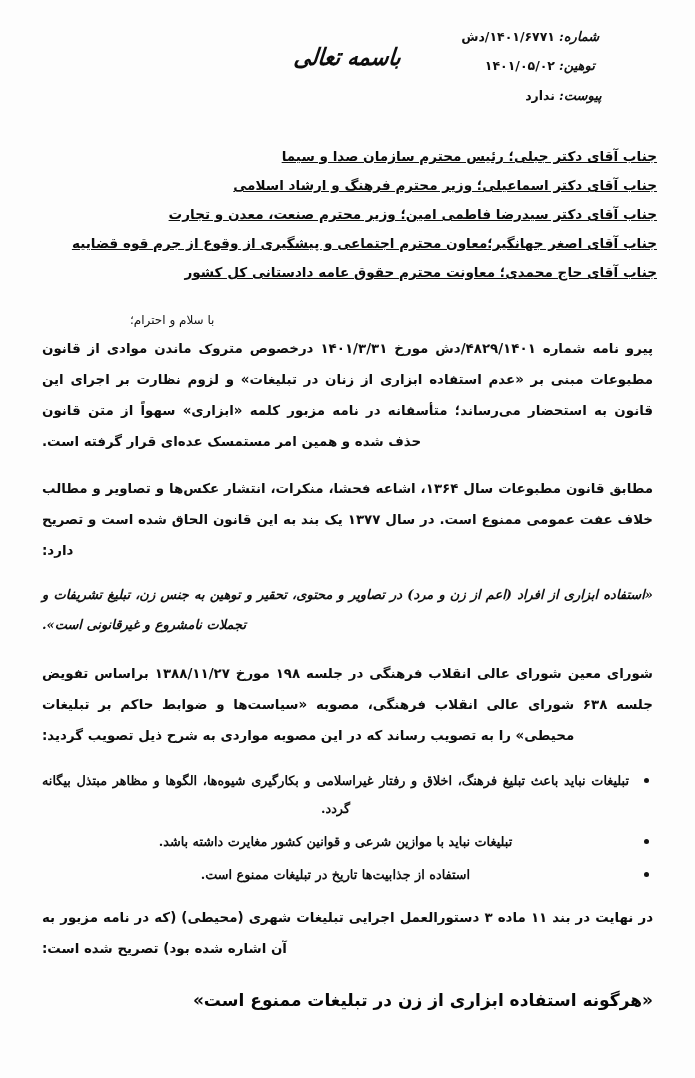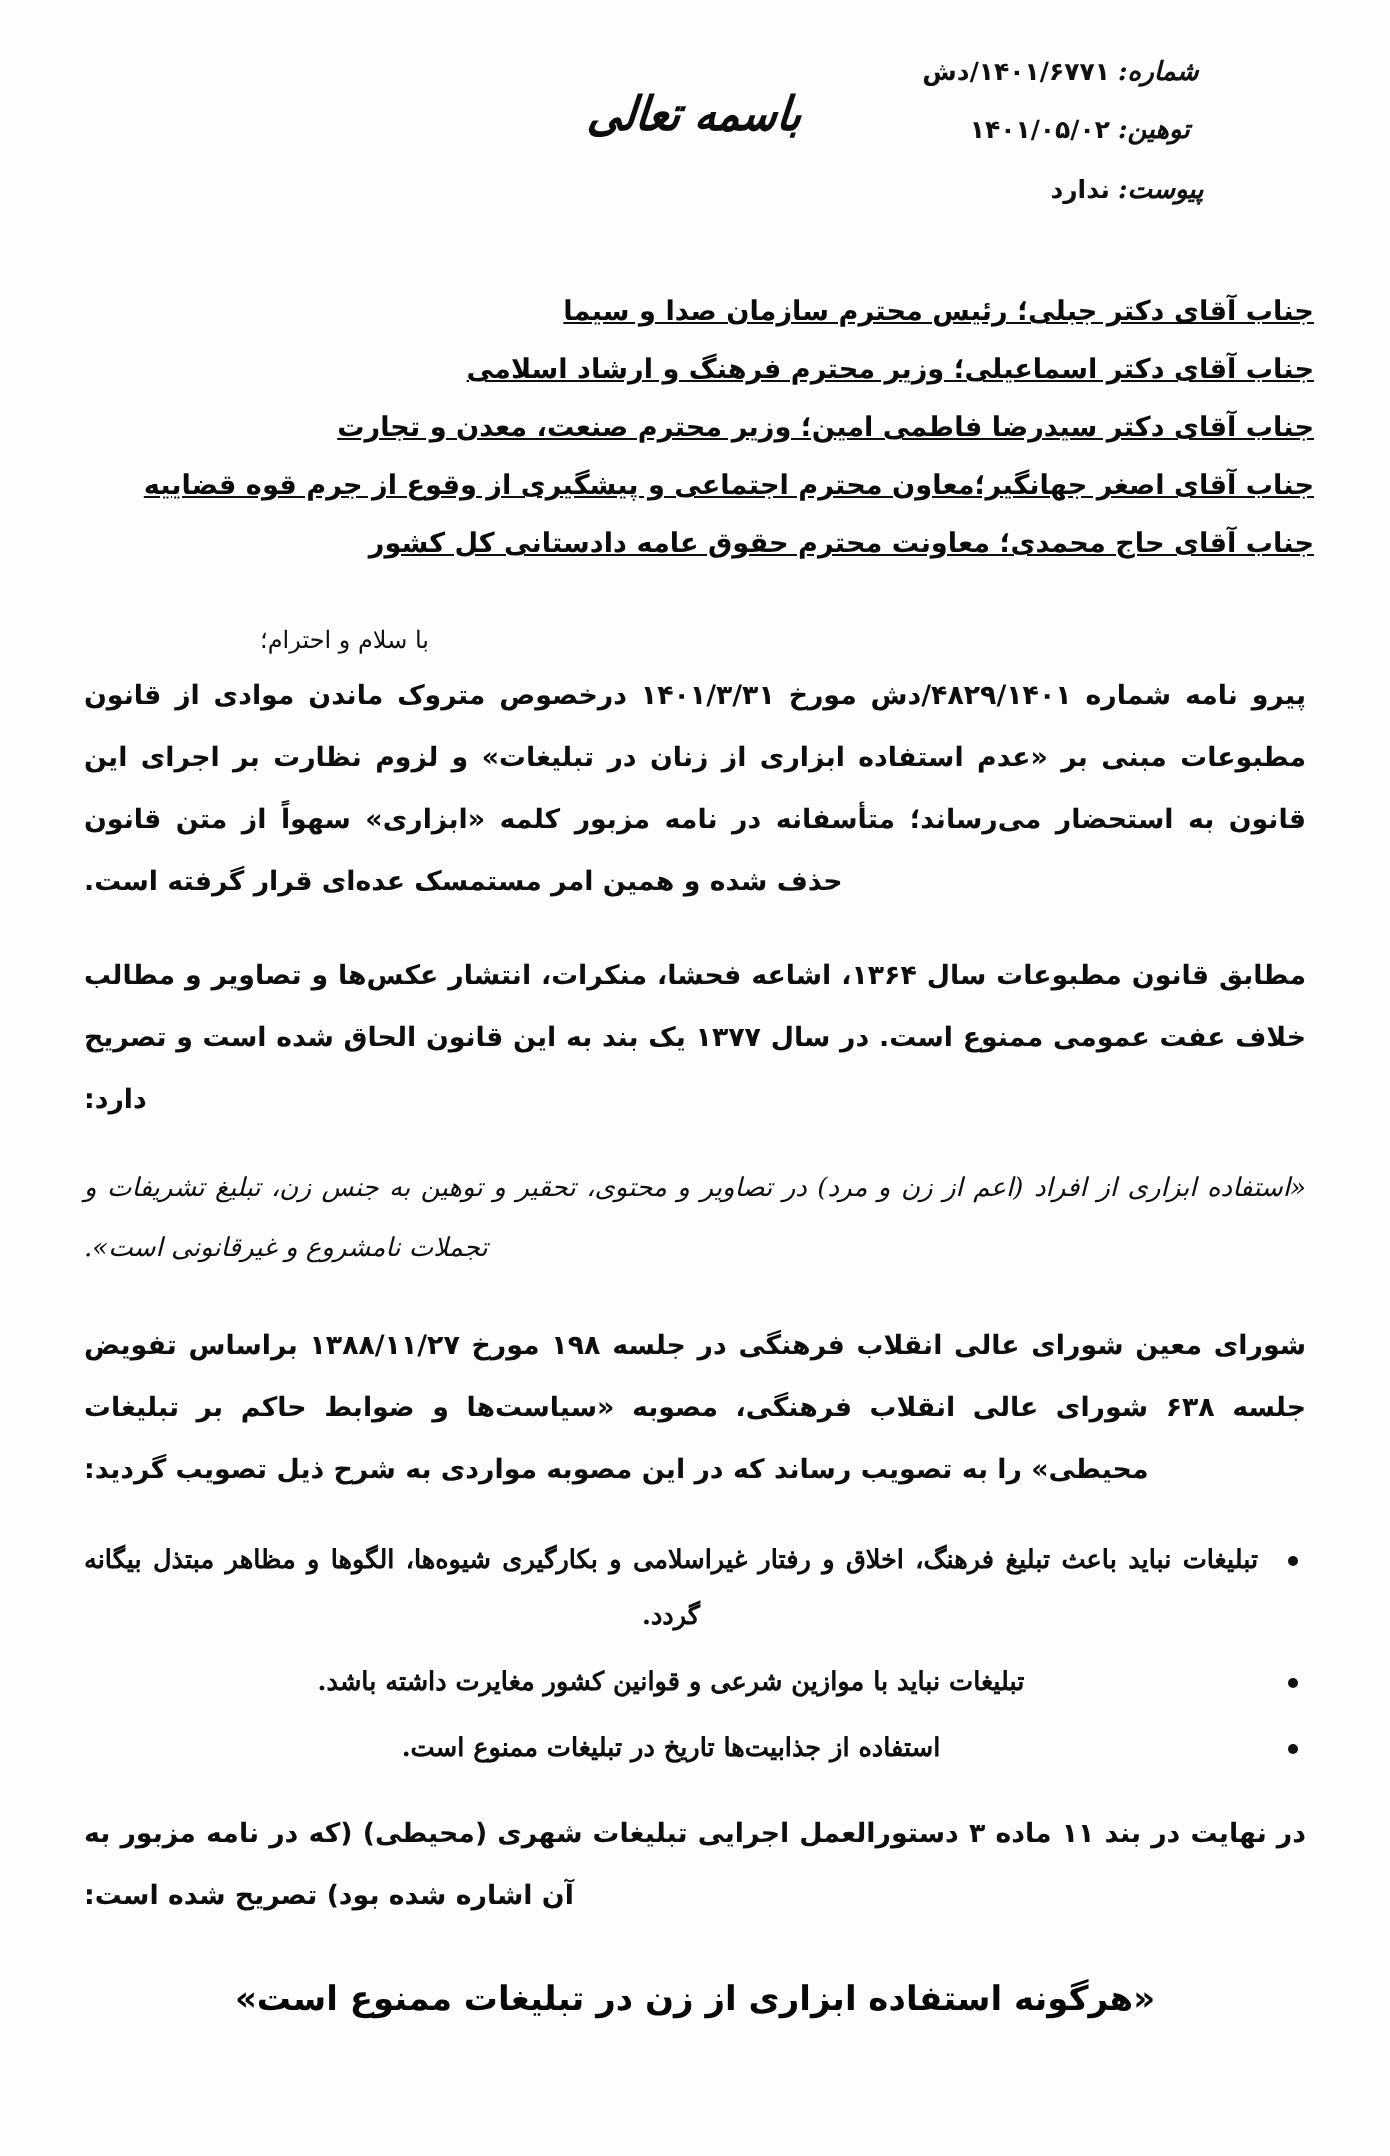--- a/index.html
+++ b/index.html
@@ -111,21 +111,21 @@
   }
   p.para.tight {
     margin-bottom: 14px;
   }
   p.quote-italic {
     text-align: justify;
     text-align-last: left;
     font-family: "DejaVu Serif", "Liberation Serif", serif;
     font-style: italic;
     font-size: 13px;
-    font-weight: 400;
+    font-weight: 700;
     line-height: 2.3;
     margin: 4px 0 18px 0;
     letter-spacing: -0.3px;
     color: #0e0e0e;
   }
 
   
   ul.bullets {
     list-style: none;
     margin: 6px 0 14px 0;
@@ -152,21 +152,20 @@
     position: absolute;
     right: 4px;
     top: 11px;
     width: 5px;
     height: 5px;
     background: #121212;
     border-radius: 50%;
   }
 
   .conclusion {
-    text-align: center;
     font-size: 17px;
     font-weight: 700;
     letter-spacing: -0.2px;
     margin-top: 26px;
     color: #080808;
   }
 </style>
 </head>
 <body>
 

